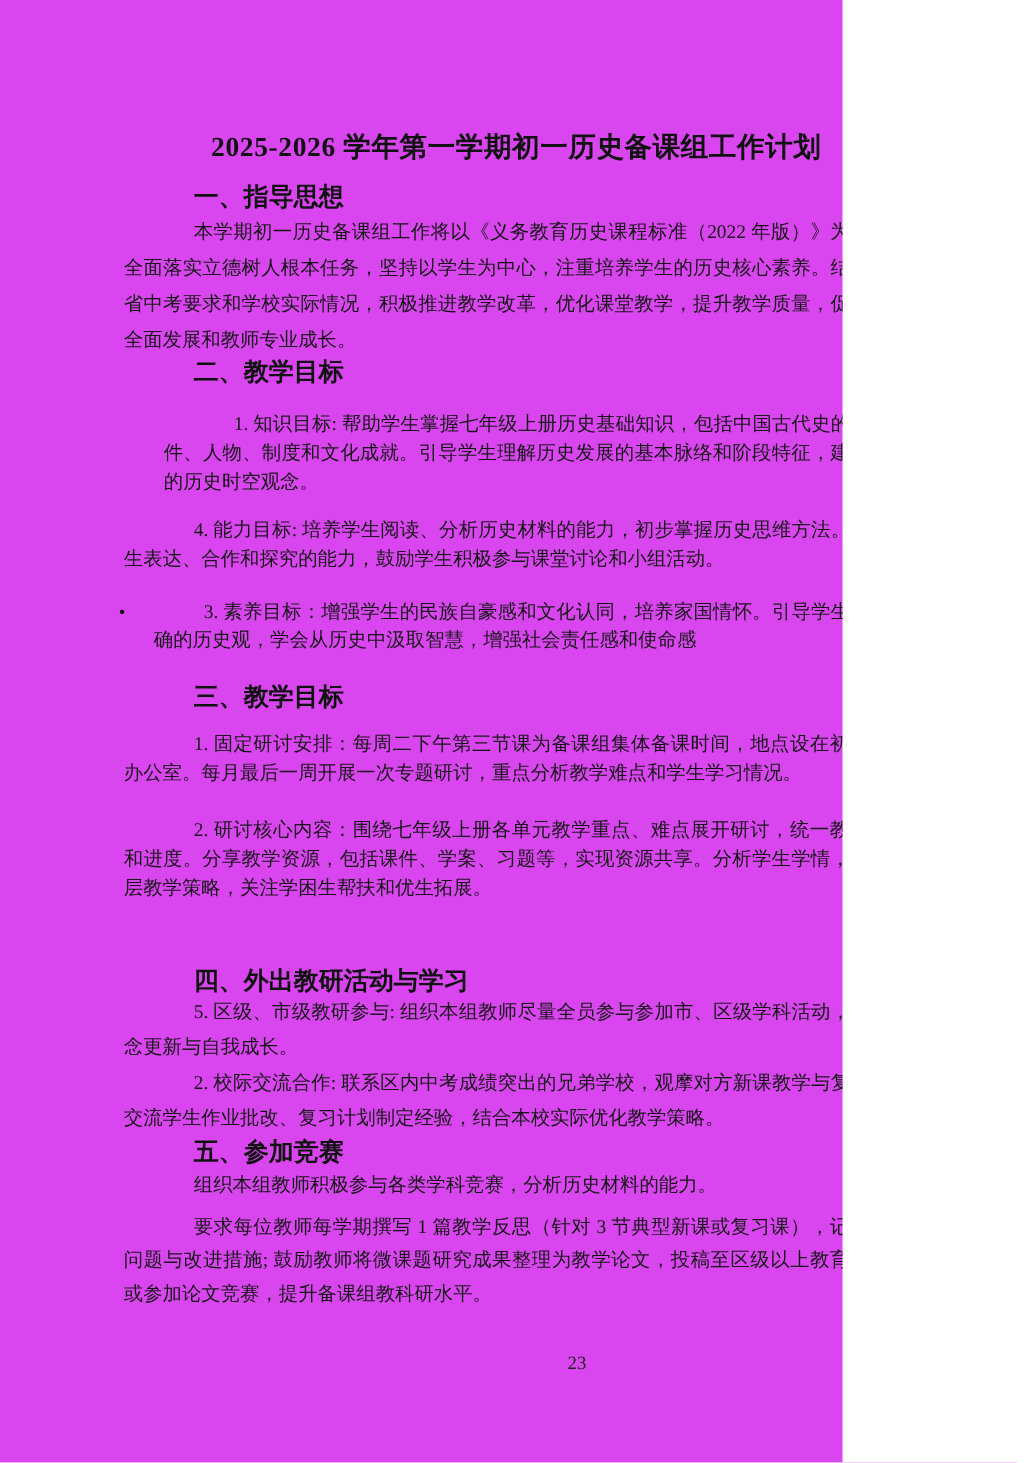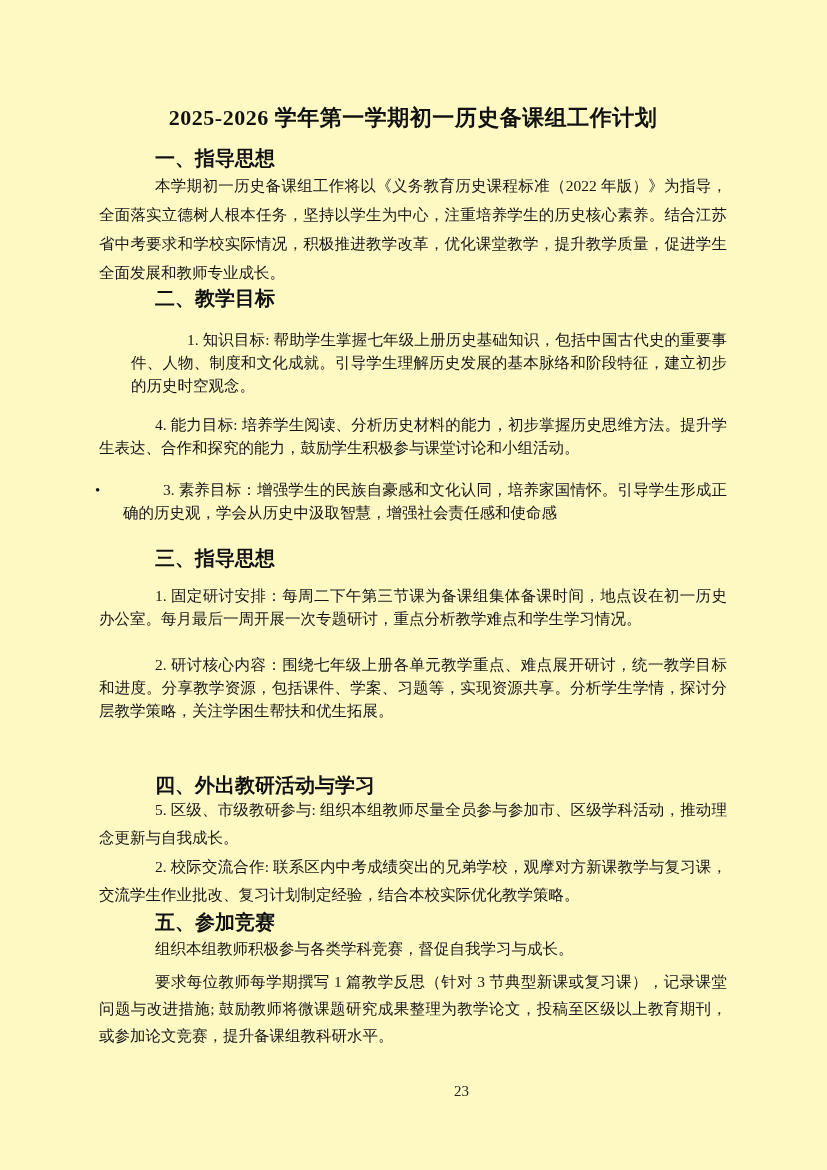--- a/index.html
+++ b/index.html
@@ -2,23 +2,23 @@
 <html><head>
 <meta charset="utf-8">
 <style>
   html, body {
     margin: 0;
     padding: 0;
     background: #ffffff;
   }
   .page {
     position: relative;
-    width: 827px;
+    width: 674px;
     height: 1170px;
-    background: #fef9c3;
+    background: #d946ef;
     color: #111111;
     font-family: "Liberation Serif", "DejaVu Serif", serif;
     overflow: hidden;
   }
   .content {
     position: absolute;
     left: 99px;
     top: 0;
     width: 628px;
   }
@@ -105,29 +105,29 @@
     <h2 class="sec-heading mt-title-h1">一、指导思想</h2>
     <p class="para lh-wide mt-p1">本学期初一历史备课组工作将以《义务教育历史课程标准（2022 年版）》为指导，全面落实立德树人根本任务，坚持以学生为中心，注重培养学生的历史核心素养。结合江苏省中考要求和学校实际情况，积极推进教学改革，优化课堂教学，提升教学质量，促进学生全面发展和教师专业成长。</p>
 
     <h2 class="sec-heading mt-h2">二、教学目标</h2>
     <p class="para lh-tight mt-k1">1. 知识目标: 帮助学生掌握七年级上册历史基础知识，包括中国古代史的重要事件、人物、制度和文化成就。引导学生理解历史发展的基本脉络和阶段特征，建立初步的历史时空观念。</p>
     <p class="para lh-tight mt-k2">4. 能力目标: 培养学生阅读、分析历史材料的能力，初步掌握历史思维方法。提升学生表达、合作和探究的能力，鼓励学生积极参与课堂讨论和小组活动。</p>
     <p class="para lh-tight mt-k3 bullet-para">
       <span class="bullet-glyph">•</span><span>3. 素养目标：增强学生的民族自豪感和文化认同，培养家国情怀。引导学生形成正确的历史观，学会从历史中汲取智慧，增强社会责任感和使命感</span>
     </p>
 
-    <h2 class="sec-heading mt-h3">三、指导思想</h2>
+    <h2 class="sec-heading mt-h3">三、教学目标</h2>
     <p class="para lh-tight mt-g1">1. 固定研讨安排：每周二下午第三节课为备课组集体备课时间，地点设在初一历史办公室。每月最后一周开展一次专题研讨，重点分析教学难点和学生学习情况。</p>
     <p class="para lh-tight mt-g2">2. 研讨核心内容：围绕七年级上册各单元教学重点、难点展开研讨，统一教学目标和进度。分享教学资源，包括课件、学案、习题等，实现资源共享。分析学生学情，探讨分层教学策略，关注学困生帮扶和优生拓展。</p>
 
     <h2 class="sec-heading mt-h4">四、外出教研活动与学习</h2>
     <p class="para lh-mid mt-s41">5. 区级、市级教研参与: 组织本组教师尽量全员参与参加市、区级学科活动，推动理念更新与自我成长。</p>
     <p class="para lh-mid mt-s42">2. 校际交流合作: 联系区内中考成绩突出的兄弟学校，观摩对方新课教学与复习课，交流学生作业批改、复习计划制定经验，结合本校实际优化教学策略。</p>
 
     <h2 class="sec-heading mt-h5">五、参加竞赛</h2>
-    <p class="para lh-mid mt-p5">组织本组教师积极参与各类学科竞赛，督促自我学习与成长。</p>
+    <p class="para lh-mid mt-p5">组织本组教师积极参与各类学科竞赛，分析历史材料的能力。</p>
 
     <p class="para lh-mid3 mt-p6">要求每位教师每学期撰写 1 篇教学反思（针对 3 节典型新课或复习课），记录课堂问题与改进措施; 鼓励教师将微课题研究成果整理为教学论文，投稿至区级以上教育期刊，或参加论文竞赛，提升备课组教科研水平。</p>
 
   </div>
 
   <div class="page-number">23</div>
 </div>
 
 </body></html>

